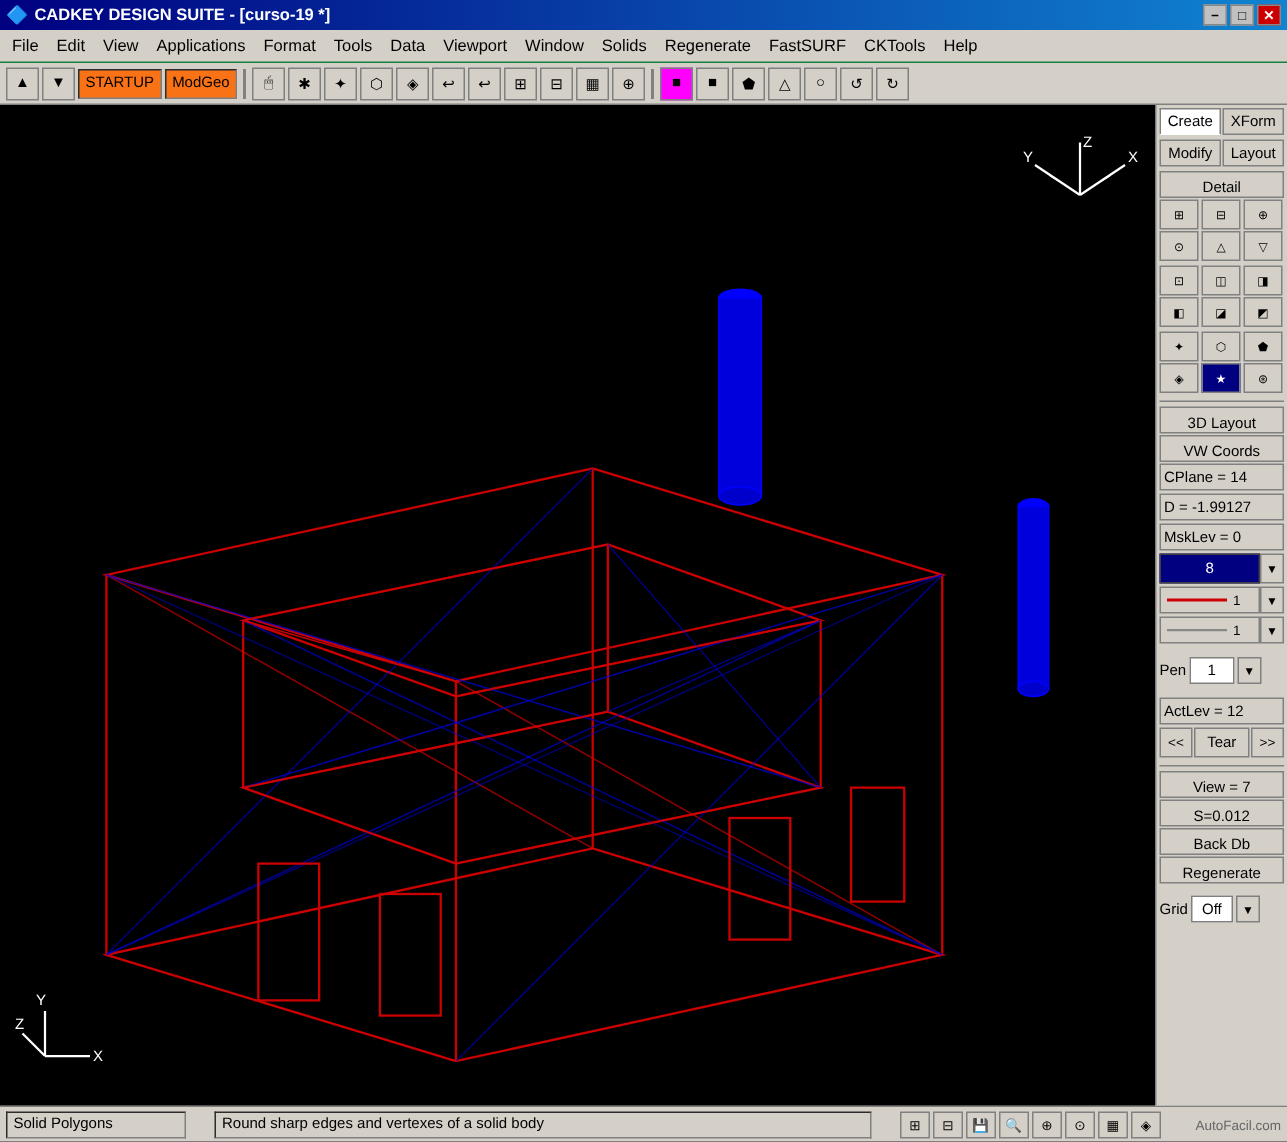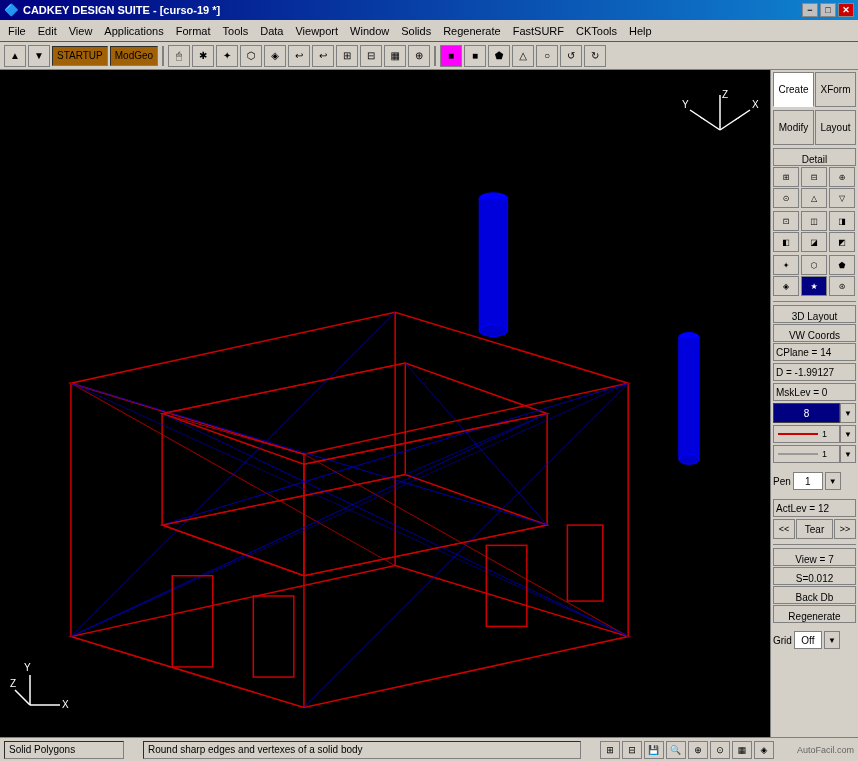--- a/index.html
+++ b/index.html
@@ -59,21 +59,21 @@
     }
     .toolbar-btn {
       width: 22px; height: 22px;
       background: #d4d0c8;
       border: 1px solid #808080;
       display: flex; align-items: center; justify-content: center;
       font-size: 10px; cursor: pointer;
     }
     .toolbar-label {
       padding: 2px 4px;
-      background: #a16207;
+      background: #f97316;
       border: 1px inset #808080;
       font-size: 10px;
       height: 20px;
       display: flex; align-items: center;
     }
     .toolbar-separator { width: 2px; height: 20px; background: #808080; margin: 0 2px; }
 
     
     #main-area {
       display: flex;
@@ -101,21 +101,21 @@
     }
 
     
     .panel-tabs {
       display: flex;
       gap: 1px;
       margin-bottom: 2px;
     }
     .panel-tab {
       flex: 1;
-      height: 35px;
+      height: 18px;
       background: #d4d0c8;
       border: 1px solid #808080;
       font-size: 10px;
       display: flex; align-items: center; justify-content: center;
       cursor: pointer;
     }
     .panel-tab.active { background: #ffffff; border-bottom: 1px solid #ffffff; }
 
     .panel-btn {
       width: 100%;

